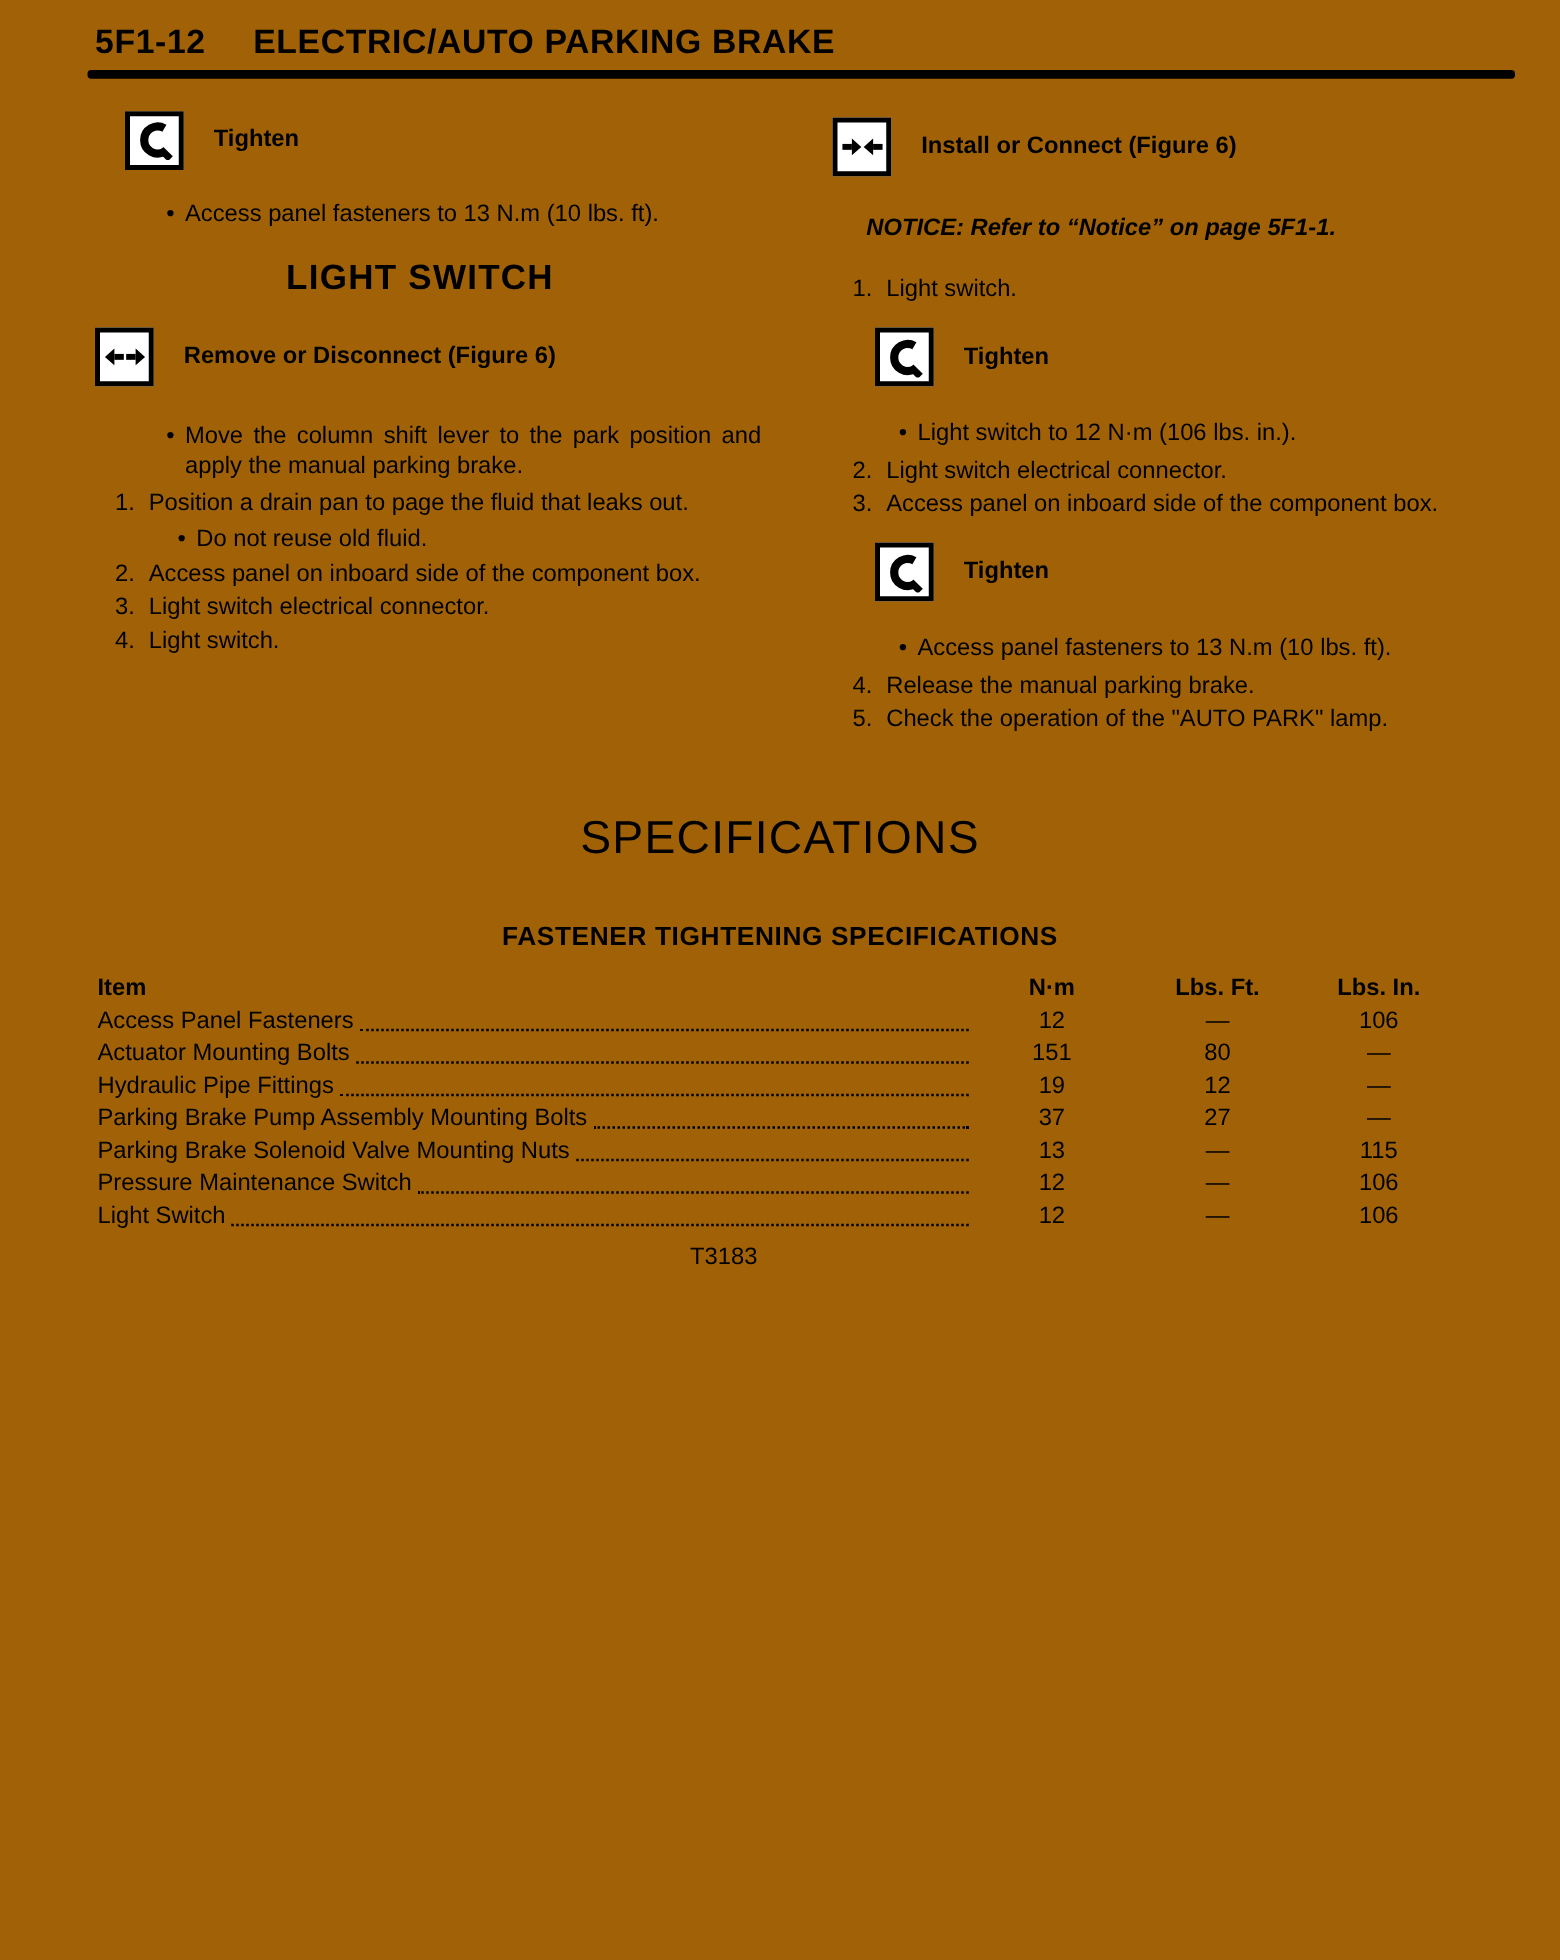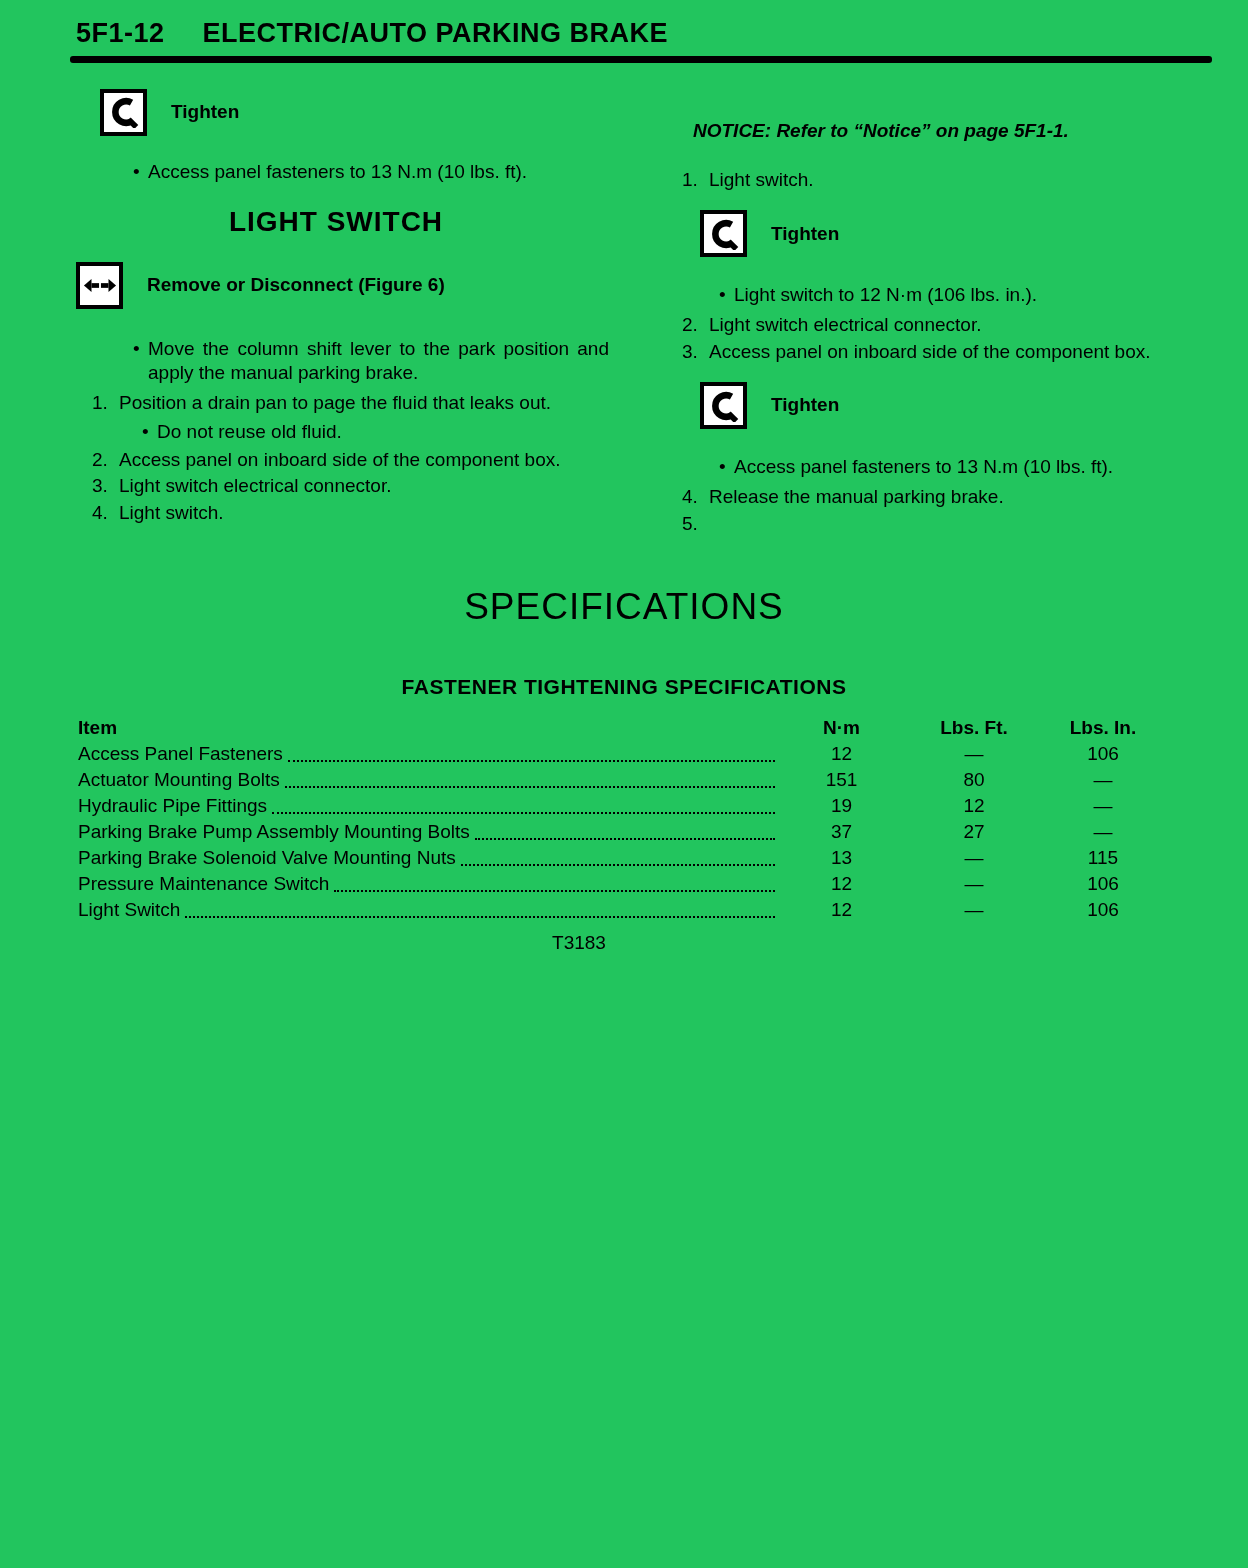--- a/index.html
+++ b/index.html
@@ -3,21 +3,21 @@
 <meta charset="utf-8">
 <style>
   * { box-sizing: border-box; margin: 0; padding: 0; }
   html, body { background: #e8e8e8; }
   body { font-family: "Liberation Sans", sans-serif; }
   .page {
     position: relative;
     width: 1248px;
     height: 1568px;
     margin: 0 auto;
-    background: #22c55e;
+    background: #a16207;
     color: #000;
     font-size: 19px;
     line-height: 1.28;
     overflow: hidden;
   }
   
   .hdr {
     display: flex;
     gap: 38px;
     padding: 16px 40px 0 76px;
@@ -177,20 +177,31 @@
         <span>Light switch electrical connector.</span>
       </div>
       <div class="step">
         <span class="num">4.</span>
         <span>Light switch.</span>
       </div>
     </div>
 
     <div class="col-right">
 
+      <div class="tool r-tool-install">
+        <span class="iconbox">
+          <svg width="34" height="23" viewBox="0 0 36 24">
+            <rect x="1" y="9.5" width="8" height="5" fill="#000"></rect>
+            <polygon points="9,5 9,19 17,12" fill="#000"></polygon>
+            <rect x="27" y="9.5" width="8" height="5" fill="#000"></rect>
+            <polygon points="27,5 27,19 19,12" fill="#000"></polygon>
+          </svg>
+        </span>
+        <span>Install or Connect (Figure 6)</span>
+      </div>
 
       <div class="r-notice">NOTICE: Refer to “Notice” on page 5F1-1.</div>
 
       <div class="step r-step1">
         <span class="num">1.</span>
         <span>Light switch.</span>
       </div>
 
       <div class="tool r-tool-tighten">
         <span class="iconbox">
@@ -230,20 +241,21 @@
         <span class="mark">•</span>
         <span>Access panel fasteners to 13 N.m (10 lbs. ft).</span>
       </div>
 
       <div class="step">
         <span class="num">4.</span>
         <span>Release the manual parking brake.</span>
       </div>
       <div class="step">
         <span class="num">5.</span>
+        <span>Check the operation of the "AUTO PARK" lamp.</span>
       </div>
     </div>
   </div>
 
   <div class="spec-h1">SPECIFICATIONS</div>
   <div class="spec-h2">FASTENER TIGHTENING SPECIFICATIONS</div>
 
   <div class="spec-table">
     <div class="trow head">
       <span class="c-item">Item</span>

